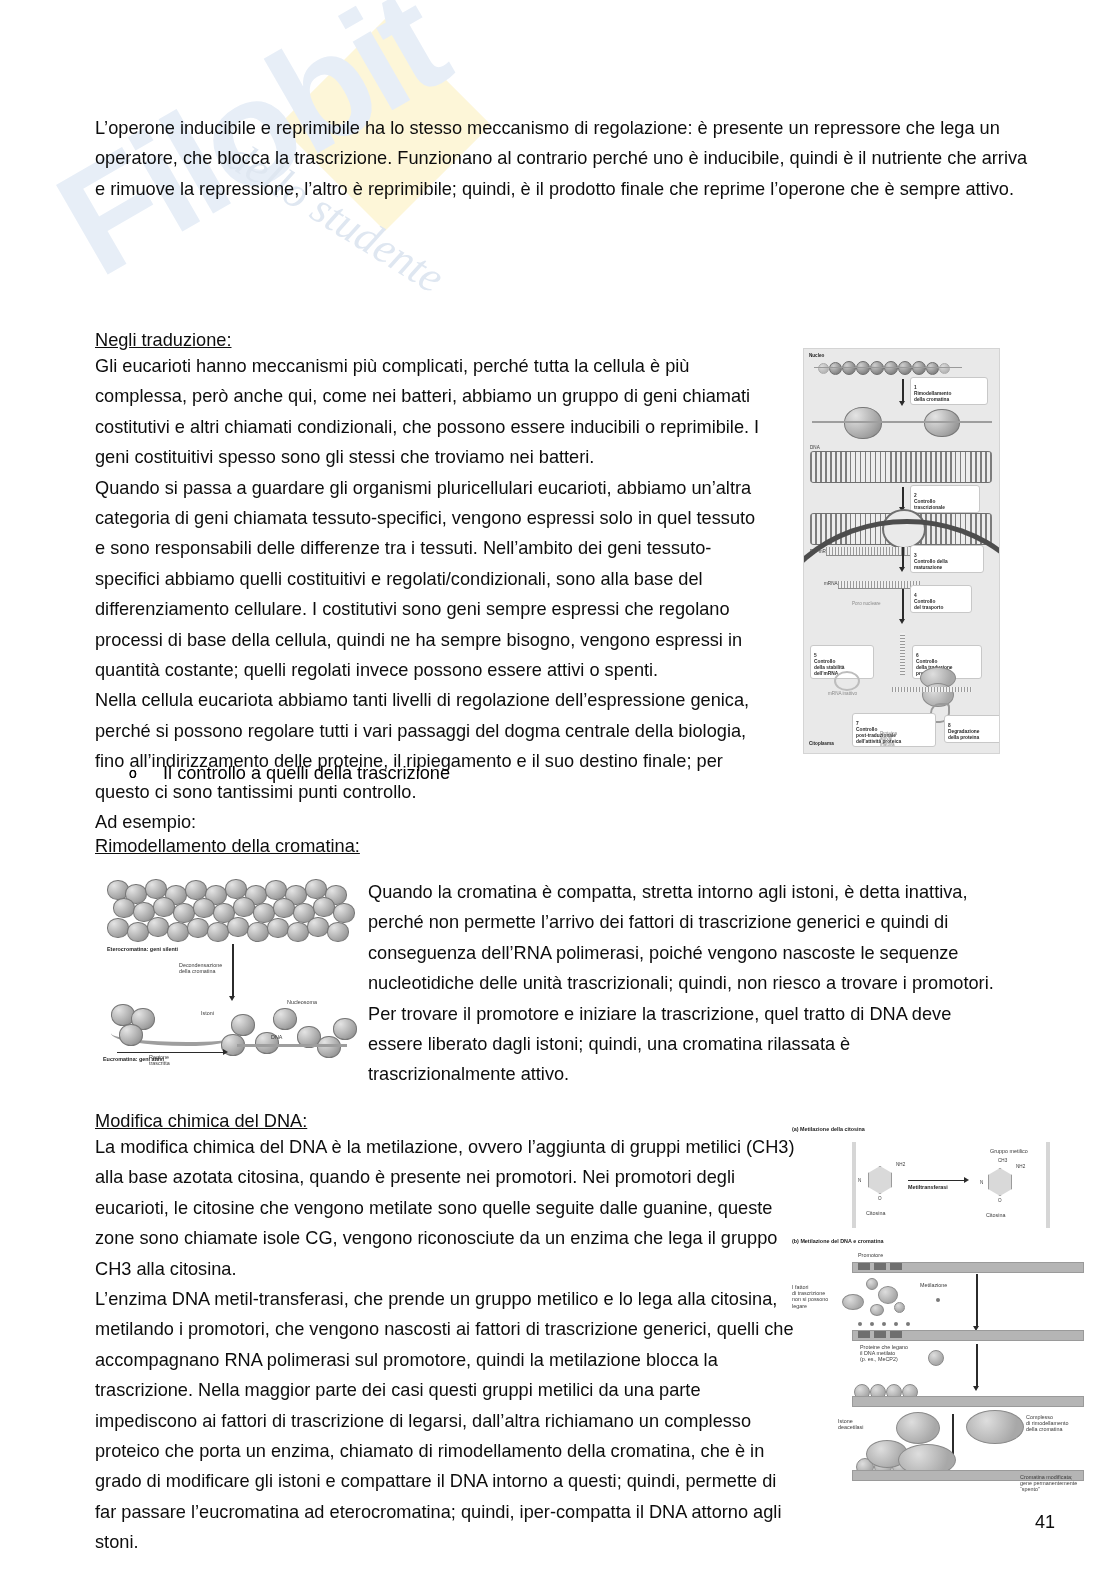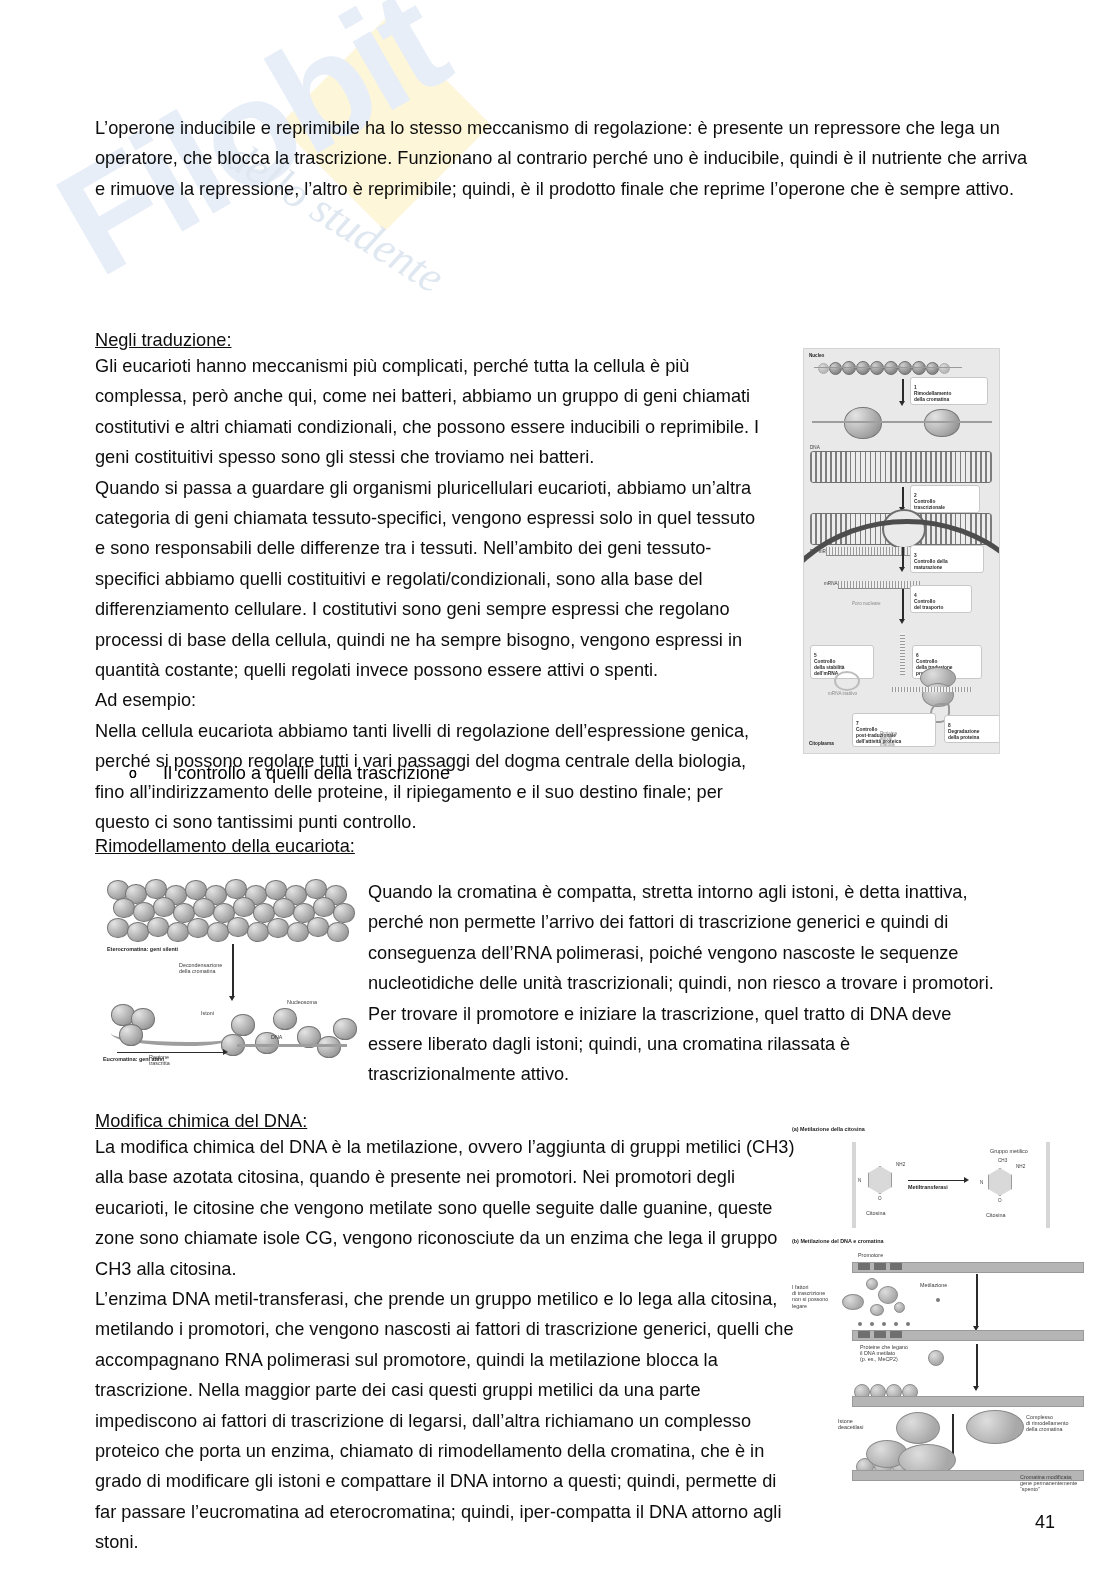--- a/index.html
+++ b/index.html
@@ -302,36 +302,36 @@
       <p class="body-text">L’operone inducibile e reprimibile ha lo stesso meccanismo di regolazione: è presente un repressore che lega un operatore, che blocca la trascrizione. Funzionano al contrario perché uno è inducibile, quindi è il nutriente che arriva e rimuove la repressione, l’altro è reprimibile; quindi, è il prodotto finale che reprime l’operone che è sempre attivo.</p>
     </div>
 
     <div class="block-negli-head">
       <div class="heading">Negli traduzione:</div>
     </div>
 
     <div class="block-negli-body">
       <p class="body-text">Gli eucarioti hanno meccanismi più complicati, perché tutta la cellula è più complessa, però anche qui, come nei batteri, abbiamo un gruppo di geni chiamati costitutivi e altri chiamati condizionali, che possono essere inducibili o reprimibile. I geni costituitivi spesso sono gli stessi che troviamo nei batteri.</p>
       <p class="body-text">Quando si passa a guardare gli organismi pluricellulari eucarioti, abbiamo un’altra categoria di geni chiamata tessuto-specifici, vengono espressi solo in quel tessuto e sono responsabili delle differenze tra i tessuti. Nell’ambito dei geni tessuto-specifici abbiamo quelli costituitivi e regolati/condizionali, sono alla base del differenziamento cellulare. I costitutivi sono geni sempre espressi che regolano processi di base della cellula, quindi ne ha sempre bisogno, vengono espressi in quantità costante; quelli regolati invece possono essere attivi o spenti.</p>
+      <p class="body-text">Nella cellula eucariota abbiamo tanti livelli di regolazione dell’espressione genica, perché si possono regolare tutti i vari passaggi del dogma centrale della biologia, fino all’indirizzamento delle proteine, il ripiegamento e il suo destino finale; per questo ci sono tantissimi punti controllo.</p>
       <p class="body-text">Ad esempio:</p>
-      <p class="body-text">Nella cellula eucariota abbiamo tanti livelli di regolazione dell’espressione genica, perché si possono regolare tutti i vari passaggi del dogma centrale della biologia, fino all’indirizzamento delle proteine, il ripiegamento e il suo destino finale; per questo ci sono tantissimi punti controllo.</p>
     </div>
 
     <ul class="bullets">
       <li>
         <span class="marker">o</span>
       </li>
       <li>
         <span class="marker">o</span>
         <span>Il controllo a quelli della trascrizione</span>
       </li>
     </ul>
 
     <div class="block-rimod-head">
-      <div class="heading">Rimodellamento della eucariota:</div>
+      <div class="heading">Rimodellamento della cromatina:</div>
     </div>
 
     <div class="block-rimod-body">
       <p class="body-text">Quando la cromatina è compatta, stretta intorno agli istoni, è detta inattiva, perché non permette l’arrivo dei fattori di trascrizione generici e quindi di conseguenza dell’RNA polimerasi, poiché vengono nascoste le sequenze nucleotidiche delle unità trascrizionali; quindi, non riesco a trovare i promotori. Per trovare il promotore e iniziare la trascrizione, quel tratto di DNA deve essere liberato dagli istoni; quindi, una cromatina rilassata è trascrizionalmente attivo.</p>
     </div>
 
     <div class="block-mod-head">
       <div class="heading">Modifica chimica del DNA:</div>
     </div>
 

